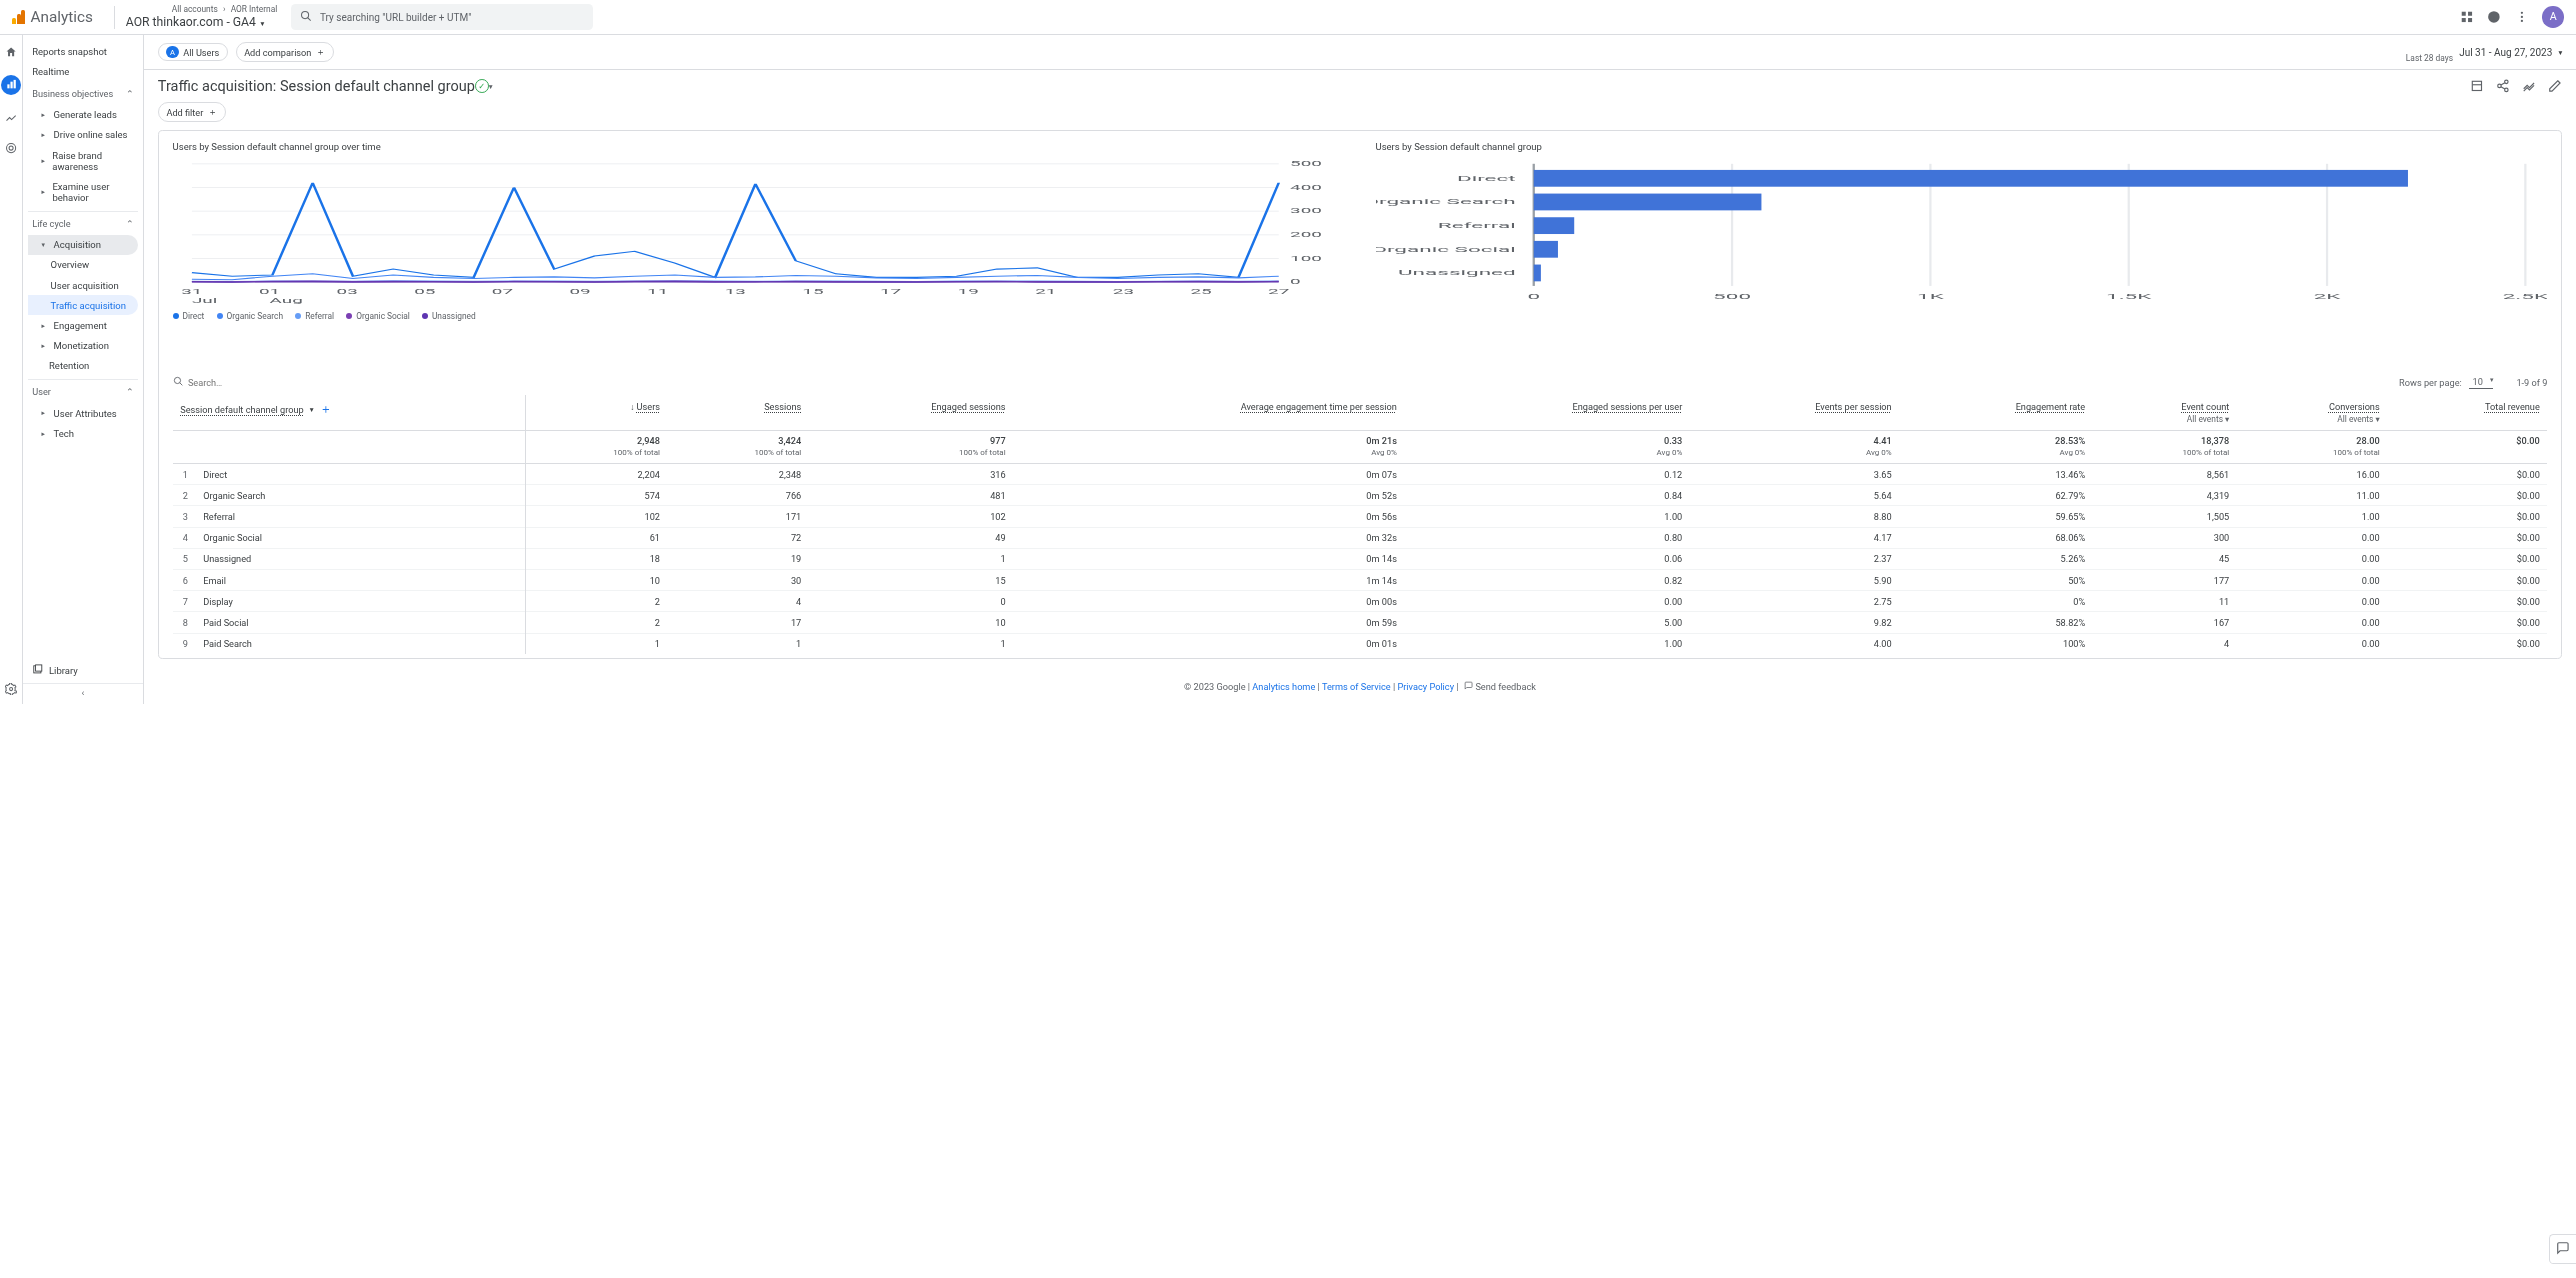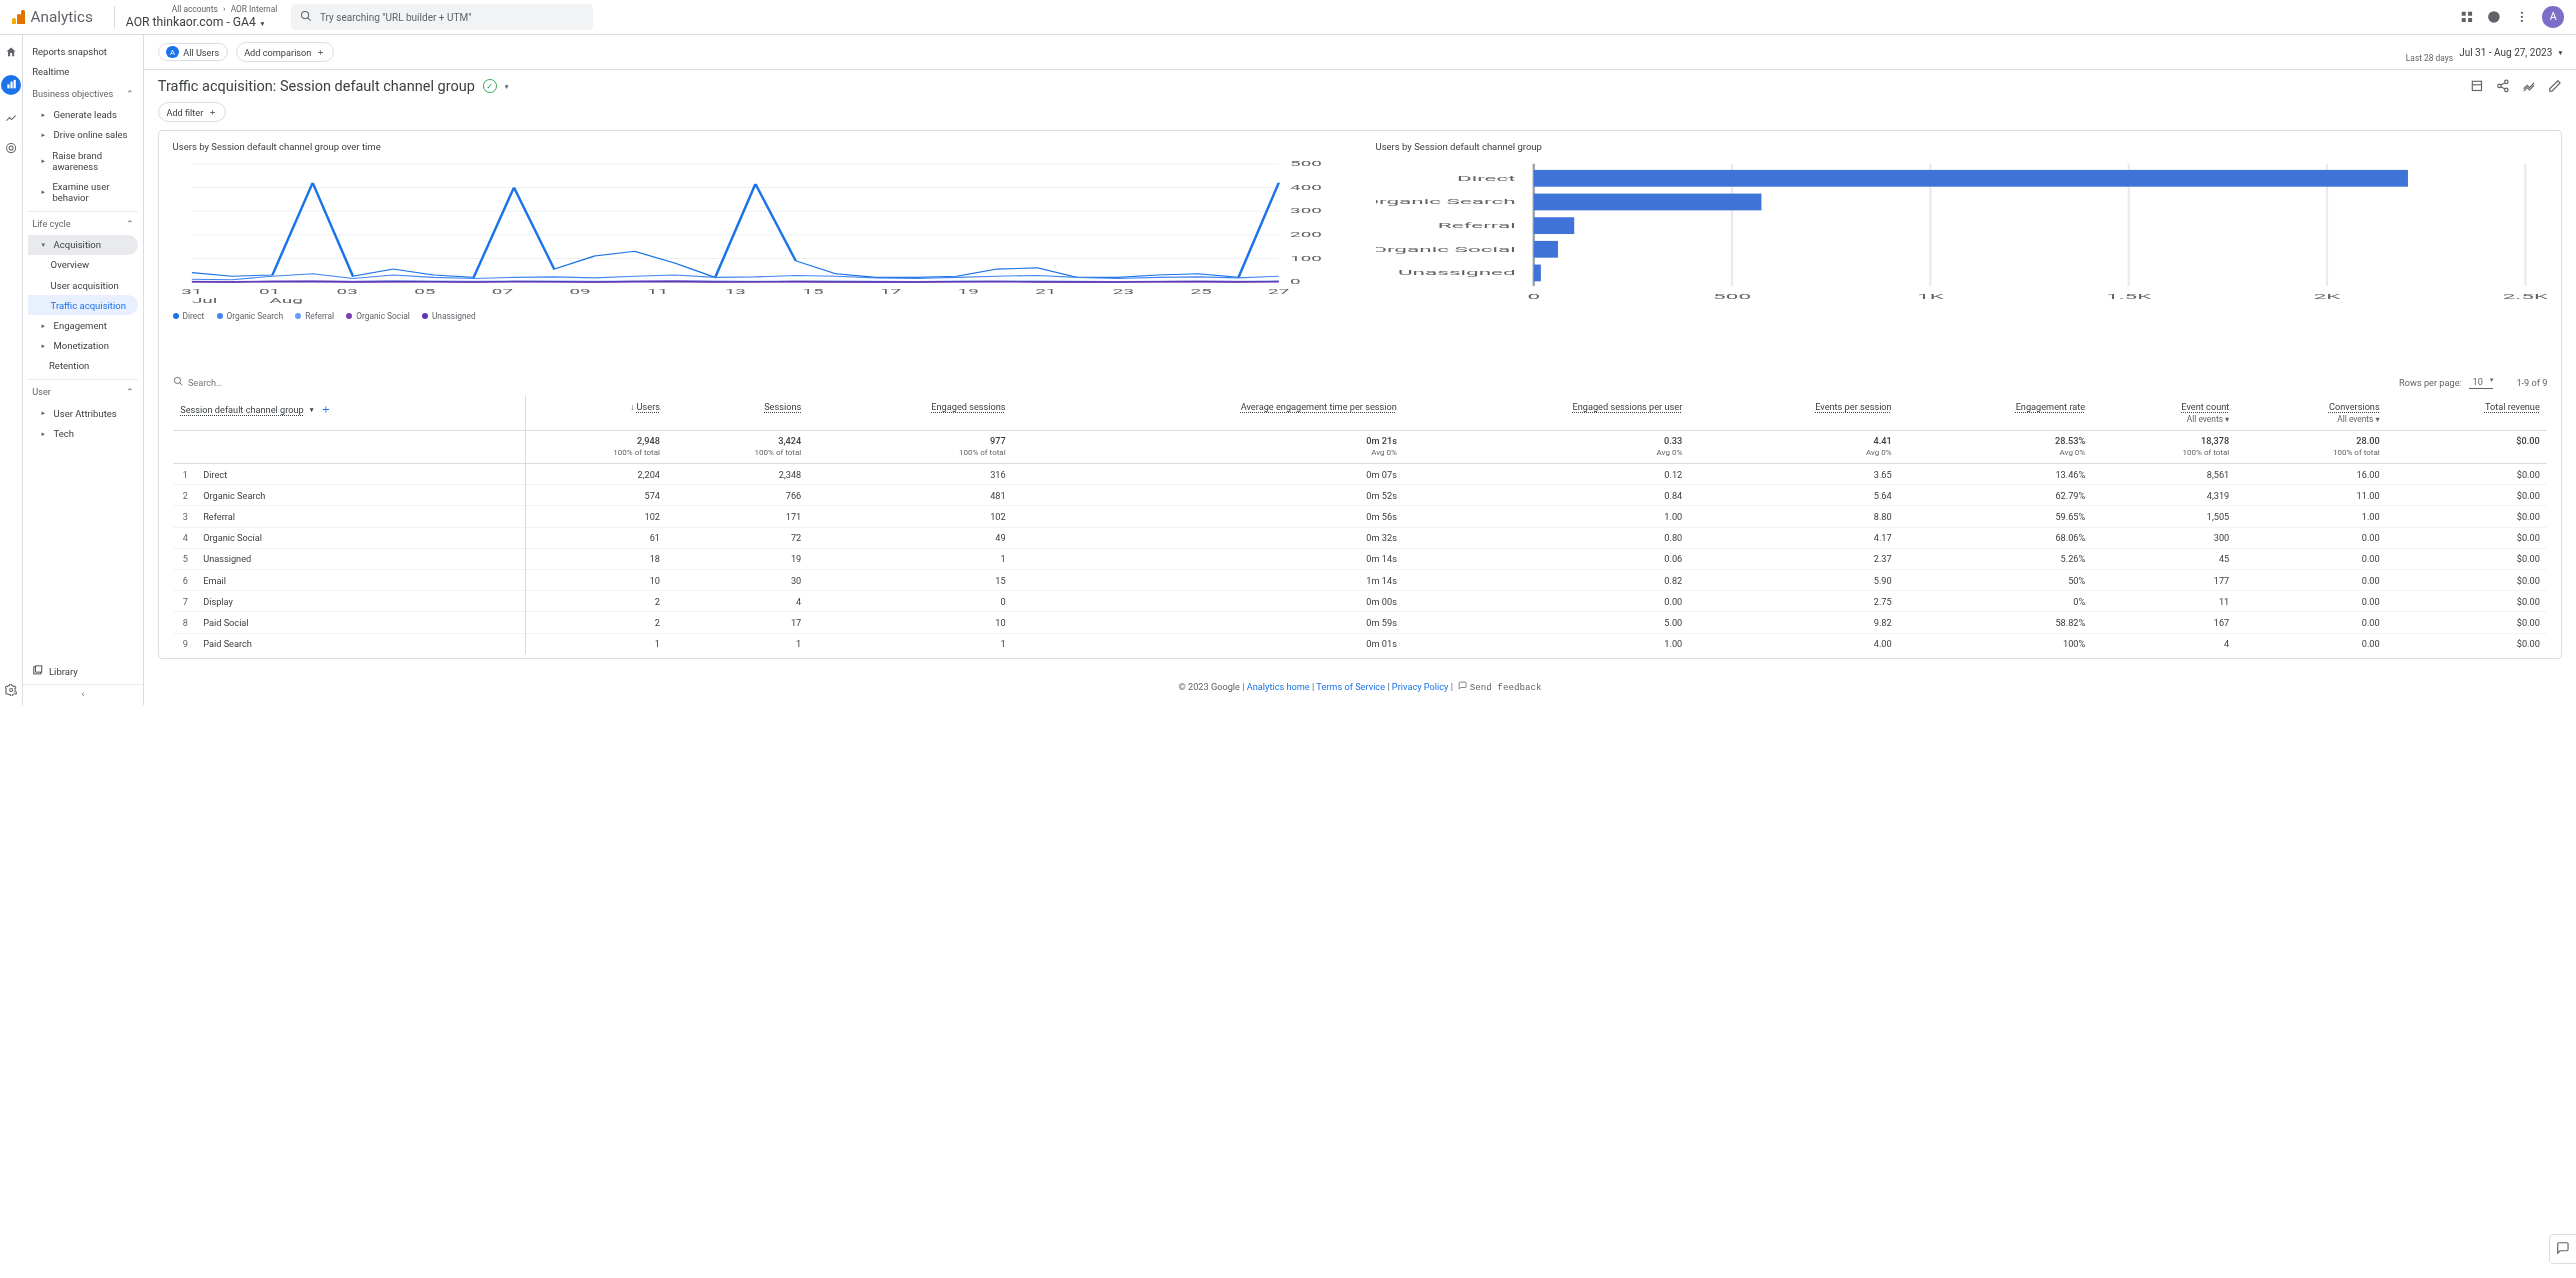--- a/index.html
+++ b/index.html
@@ -47,21 +47,21 @@
 .sidepanel .collapse { position:absolute; bottom:3.1px; left:0; right:0; border-top:0.8px solid #e8eaed; text-align:center; padding:3.1px; color:#5f6368; cursor:pointer; }
 
 .main { flex:1; background:#fff; display:flex; flex-direction:column; min-width:0; }
 .topbar2 { display:flex; align-items:center; padding:6.1px 13.8px; border-bottom:0.8px solid #dadce0; gap:7.6px; }
 .pill { display:inline-flex; align-items:center; gap:4.6px; border:0.8px solid #dadce0; border-radius:12.2px; padding:2.3px 7.6px; font-size:9.2px; cursor:pointer; }
 .pill .badge { width:12.2px; height:12.2px; border-radius:50%; background:#1a73e8; color:#fff; font-size:7.6px; display:flex; align-items:center; justify-content:center; }
 .topbar2 .spacer { flex:1; }
 .date-range { font-size:10px; color:#3c4043; display:flex; align-items:center; gap:6.1px; cursor:pointer; }
 .date-label { font-size:8.4px; color:#5f6368;margin-top:12px; }
 
-.titlebar { display:flex; align-items:center; padding:7.6px 13.8px; gap:8px; }
+.titlebar { display:flex; align-items:center; padding:7.6px 13.8px; gap:0; }
 .titlebar h1 { font-size:14.5px; font-weight:400; color:#3c4043; }
 .title-icons { margin-left:auto; display:flex; gap:12.2px; color:#5f6368; }
 .check { display:inline-flex; width:13.8px; height:13.8px; border:1.1px solid #34a853; border-radius:50%; color:#34a853; align-items:center; justify-content:center; font-size:8.4px; }
 .filterbar { padding:0 13.8px 7.6px; }
 
 .card { margin:0 13.8px 13.8px; border:0.8px solid #dadce0; border-radius:4.6px; padding:10.7px 13.8px 4.6px; }
 .charts-row { display:flex; gap:31px; }
 .chart-col { flex:1; min-width:0; }
 .chart-title { font-size:9.5px; color:#3c4043; margin-bottom:7.6px; }
 .linechart { width:100%; height:145px; }
@@ -591,21 +591,21 @@
     <div class="footer">
       <span>© 2023 Google</span> |
       <a href="#">Analytics home</a> |
       <a href="#">Terms of Service</a> |
       <a href="#">Privacy Policy</a> |
       <span style="margin-left:3.1px;">
         <svg width="9.2" height="9.2" viewBox="0 0 24 24" fill="none" stroke="currentColor" stroke-width="2">
             <path d="M21 15a2 2 0 0 1-2 2H7l-4 4V5a2 2 0 0 1 2-2h14a2 2 0 0 1 2 2z"></path>
           </svg>
       </span>
-      <a href="#" style="color:#5f6368;font-family:Liberation Mono, monospace;">Send feedback</a>
+      <a href="#" style="color:#5f6368;">Send feedback</a>
     </div>
   </div>
 </div>
 
 <div class="feedback-fab">
   <svg width="13.8" height="13.8" viewBox="0 0 24 24" fill="none" stroke="currentColor" stroke-width="2">
       <path d="M21 15a2 2 0 0 1-2 2H7l-4 4V5a2 2 0 0 1 2-2h14a2 2 0 0 1 2 2z"></path>
     </svg>
 </div>
 

